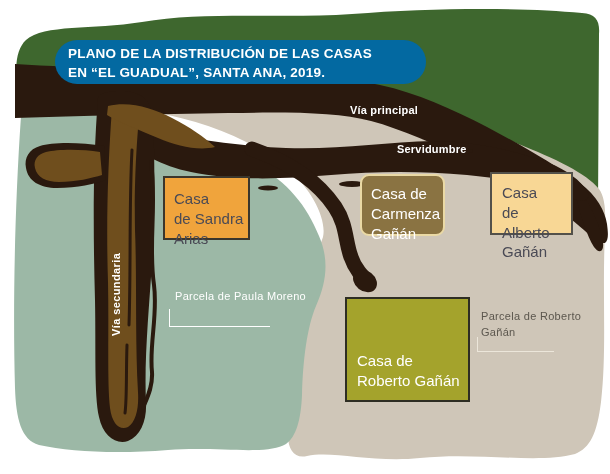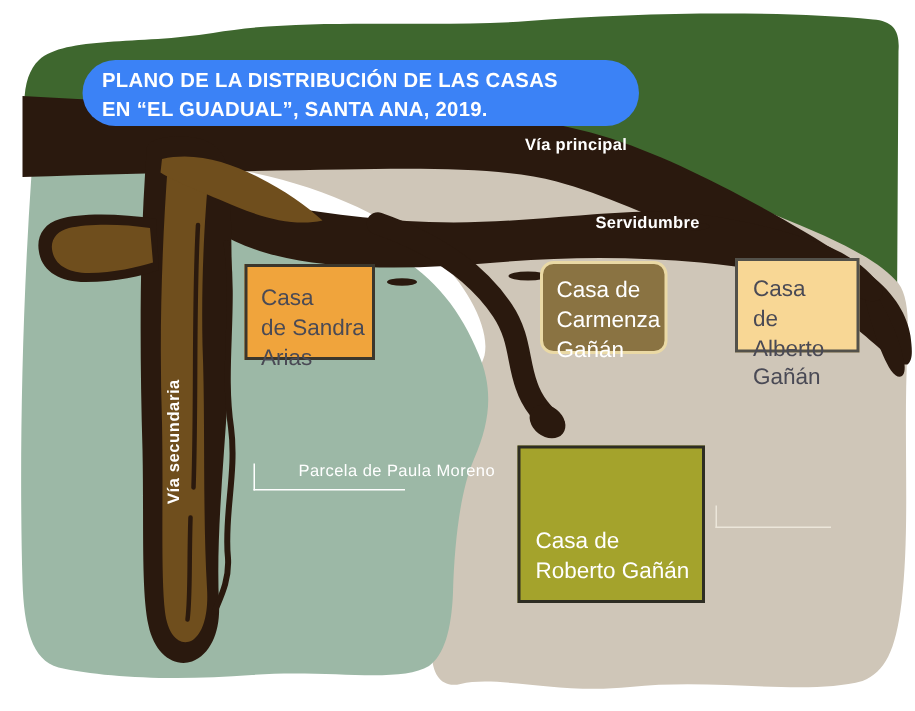--- a/index.html
+++ b/index.html
@@ -1,44 +1,44 @@
 <!DOCTYPE html>
 <html><head>
 <meta charset="utf-8">
 <style>
   html,body{margin:0;padding:0;background:#fff;}
   #stage{position:relative;width:610px;height:474px;background:#ffffff;overflow:hidden;
          font-family:"Liberation Sans",sans-serif;}
   #map-svg{position:absolute;left:0;top:0;}
 
   .title-box{position:absolute;left:55px;top:40px;width:371px;height:44px;
-    background:#3b82f6;color:#ffffff;font-weight:bold;font-size:13.5px;line-height:1.4;
+    background:#0369a1;color:#ffffff;font-weight:bold;font-size:13.5px;line-height:1.4;
     padding:5px 0 0 13px;letter-spacing:.2px;white-space:pre-line;box-sizing:border-box;border-radius:22px;}
 
   .house{position:absolute;box-sizing:border-box;font-size:15px;line-height:1.32;
     white-space:pre-line;}
   .house-sandra{left:163px;top:176px;width:87px;height:64px;background:#f0a43c;
     border:2px solid #3b362c;color:#4a4a55;padding:11px 4px 0 9px;}
   .house-carmenza{left:360px;top:174px;width:85px;height:62px;background:#8a7342;
     border:2px solid #ead9a5;border-radius:9px;color:#ffffff;padding:8px 4px 0 9px;}
   .house-alberto{left:490px;top:172px;width:83px;height:63px;background:#f8d795;
     border:2px solid #53514a;color:#4a4a55;padding:9px 4px 0 10px;}
   .house-roberto{left:345px;top:297px;width:125px;height:105px;background:#a4a32c;
     border:2px solid #2e2d23;color:#ffffff;display:flex;align-items:flex-end;
     padding:0 4px 9px 10px;}
 
   .road-label{position:absolute;color:#ffffff;font-weight:bold;font-size:11px;
     letter-spacing:.2px;white-space:nowrap;}
-  .lbl-principal{left:350px;top:91px;}
+  .lbl-principal{left:350px;top:104px;}
   .lbl-servidumbre{left:373px;top:143px;padding-left:24px;}
   .lbl-secundaria{left:110px;top:226px;height:110px;writing-mode:vertical-rl;
     transform:rotate(180deg);letter-spacing:.4px;}
 
   .parcel-label{position:absolute;font-size:11px;letter-spacing:.3px;white-space:nowrap;}
-  .lbl-paula{left:175px;top:308px;color:#ffffff;margin-left:24px;}
+  .lbl-paula{left:175px;top:290px;color:#ffffff;}
   .lbl-parc-roberto{left:481px;top:309px;width:112px;color:#5c574e;line-height:1.45;
     white-space:normal;}
   .bracket{position:absolute;}
   .bracket-paula{left:169px;top:309px;width:100px;height:17px;
     border-left:1.5px solid #ffffff;border-bottom:1.5px solid #ffffff;}
   .bracket-roberto{left:477px;top:337px;width:76px;height:14px;
     border-left:1.5px solid #ece6da;border-bottom:1.5px solid #ece6da;}
 </style>
 </head>
 <body>
@@ -119,14 +119,15 @@
   <div class="house house-alberto">Casa
 de Alberto
 Gañán</div>
   <div class="house house-roberto"><span>Casa de
 Roberto Gañán</span></div>
 
   <div class="bracket bracket-paula"></div>
   <div class="parcel-label lbl-paula">Parcela de Paula Moreno</div>
 
   <div class="bracket bracket-roberto"></div>
+  <div class="parcel-label lbl-parc-roberto">Parcela de Roberto Gañán</div>
 
 </div>
 
 </body></html>

